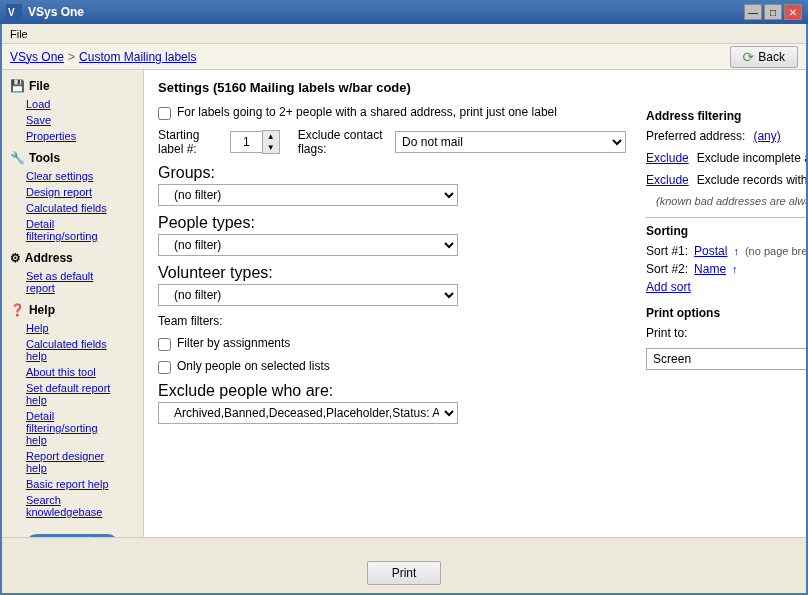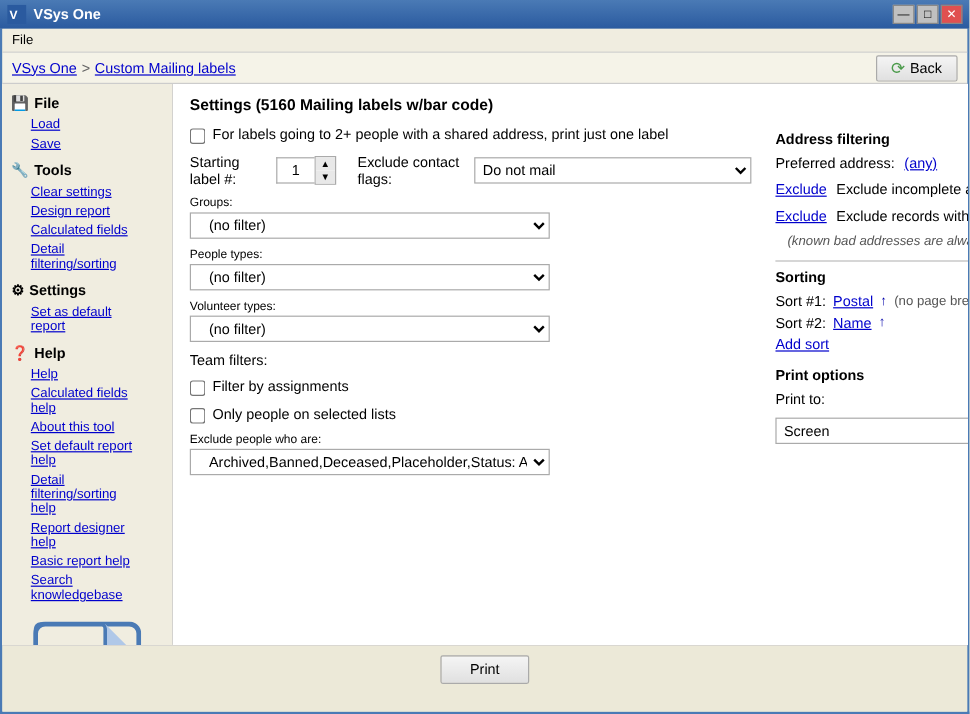--- a/index.html
+++ b/index.html
@@ -158,21 +158,21 @@
       display: flex;
       align-items: flex-start;
       margin-bottom: 8px;
       gap: 6px;
     }
     .checkbox-row input[type=checkbox] {
       margin-top: 2px;
       flex-shrink: 0;
     }
     .label-row {
-      font-size: 10px;
+      font-size: 16px;
       margin-bottom: 2px;
       color: #000;
     }
     select {
       font-size: 12px;
       border: 1px solid #aaa;
       background: white;
       padding: 1px 2px;
       height: 22px;
     }
@@ -231,21 +231,21 @@
     .sort-link { color: #0000cc; text-decoration: underline; cursor: pointer; }
     .sort-arrow { color: #0000aa; font-size: 11px; }
     .print-options { margin-top: 12px; }
     .footer-bar {
       background: #ece9d8;
       border-top: 1px solid #ccc;
       padding: 8px;
       display: flex;
       justify-content: center;
       height: 56px;
-      align-items: flex-start;
+      align-items: flex-end;
     }
     .print-btn {
       background: linear-gradient(to bottom, #f5f5f5, #e0e0e0);
       border: 1px solid #aaa;
       padding: 4px 24px;
       cursor: pointer;
       font-size: 12px;
       border-radius: 2px;
     }
     .divider-line {
@@ -298,37 +298,38 @@
 
     <div class="sidebar">
 
       <div class="sidebar-section">
         <div class="sidebar-header">
           <span>💾</span>
           <span>File</span>
         </div>
         <a class="sidebar-link">Load</a>
         <a class="sidebar-link">Save</a>
+        <a class="sidebar-link">Properties</a>
       </div>
 
       <div class="sidebar-section">
         <div class="sidebar-header">
           <span>🔧</span>
           <span>Tools</span>
         </div>
         <a class="sidebar-link">Clear settings</a>
         <a class="sidebar-link">Design report</a>
         <a class="sidebar-link">Calculated fields</a>
         <a class="sidebar-link">Detail filtering/sorting</a>
       </div>
 
       <div class="sidebar-section">
         <div class="sidebar-header">
           <span>⚙</span>
-          <span>Settings</span>
+          <span>Address</span>
         </div>
         <a class="sidebar-link">Set as default report</a>
       </div>
 
       <div class="sidebar-section">
         <div class="sidebar-header">
           <span>❓</span>
           <span>Help</span>
         </div>
         <a class="sidebar-link">Help</a>

